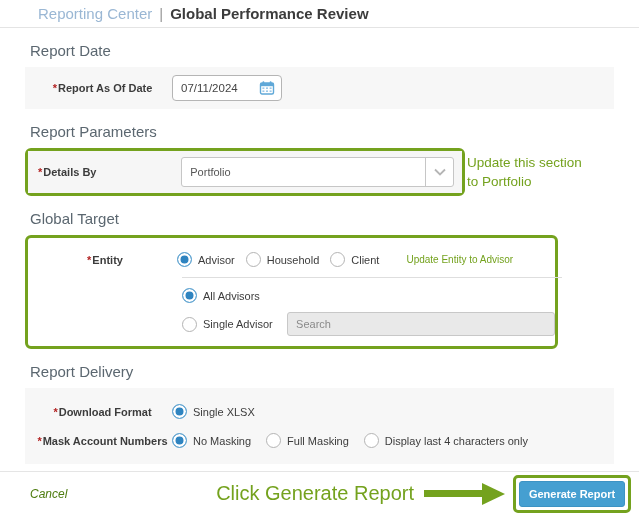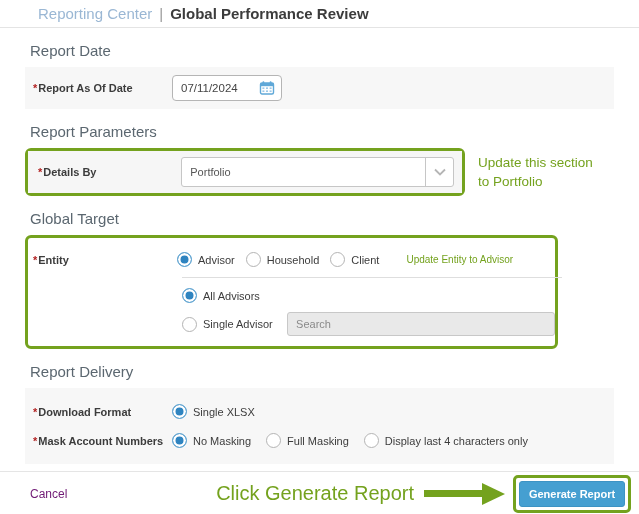--- a/index.html
+++ b/index.html
@@ -10,21 +10,21 @@
   
   .hdr { height:28px; display:flex; align-items:center; padding-left:38px; border-bottom:1px solid #e4e4e4; }
   .hdr .crumb { color:#9ab7d4; font-size:15px; }
   .hdr .sep { color:#9a9a9a; font-size:15px; margin:0 7px; }
   .hdr .ttl { color:#3c3c3c; font-size:15px; font-weight:700; }
 
   .sec-h { color:#5b6770; font-size:15px; margin:14px 0 8px 30px; }
 
   .band { margin-left:25px; width:589px; background:#f7f7f7; }
 
-  .row { display:flex; align-items:center; }
+  .row { display:flex; align-items:center;text-align:center; }
   .lbl { font-size:11px; font-weight:700; color:#3c3c3c; }
   .req { color:#b22222; font-size:11px; font-weight:700; margin-right:1px; vertical-align:top; }
 
   
   .band.date { padding:8px 0; }
   .band.date .lbl-cell { width:147px; padding-left:8px; }
   .date-input { width:110px; height:26px; background:#fff; border:1px solid #b5b5b5; border-radius:4px;
                 display:flex; align-items:center; justify-content:space-between; padding:0 6px 0 8px; }
   .date-input .val { font-size:11.5px; color:#444; }
 
@@ -34,21 +34,21 @@
 
   
   .params-wrap { display:flex; align-items:center; margin-left:25px; }
   .gbox.params { width:440px; }
   .gbox.params .inner { background:#f6f6f6; padding:6px 8px 6px 5px; display:flex; align-items:center; }
   .gbox.params .lbl-cell { width:150px; padding-left:5px; }
   .dropdown { width:276px; height:30px; background:#fff; border:1px solid #c6c6c6; border-radius:3px;
               display:flex; align-items:stretch; }
   .dropdown .dd-val { flex:1; display:flex; align-items:center; padding-left:8px; font-size:11px; color:#555; }
   .dropdown .dd-btn { width:28px; border-left:1px solid #c6c6c6; display:flex; align-items:center; justify-content:center; }
-  .note2 { font-size:13.5px; line-height:19px; margin-left:13px; }
+  .note2 { font-size:13.5px; line-height:19px; margin-left:2px; }
 
   
   .gbox.target { margin-left:25px; width:533px; background:#fff; padding:14px 0 10px 0; }
   .gbox.target .lbl-cell { width:149px; padding-left:5px; }
   .radio { width:15px; height:15px; border-radius:50%; border:1px solid #b4b4b4; background:#fff; flex:0 0 auto; }
   .radio.sel { border:1px solid #63a7d3; background:#2f84c0; box-shadow:inset 0 0 0 2.5px #fff; }
   .ropt { display:flex; align-items:center; font-size:11px; color:#3c3c3c; }
   .ropt .radio { margin-right:6px; }
   .entity-opts { display:flex; align-items:center; gap:11px; }
   .note1 { font-size:10px; margin-left:27px; white-space:nowrap; }
@@ -62,21 +62,21 @@
 
   
   .band.delivery { padding:9px 0; }
   .band.delivery .row { padding:7px 0; }
   .band.delivery .lbl-cell { width:147px; padding-left:8px; }
   .mask-opts { display:flex; align-items:center; gap:15px; }
 
   
   .footer { border-top:1px solid #e5e5e5; margin-top:7px; height:44px; display:flex; align-items:center;
             padding:0 8px 0 30px; }
-  .cancel { color:#701a75; font-size:12px; cursor:pointer; }
+  .cancel { color:#4d7c0f; font-size:12px; cursor:pointer;font-style:italic; }
   .foot-right { margin-left:auto; display:flex; align-items:center; }
   .foot-note { font-size:20px; margin-right:10px; }
   .arrow { display:flex; align-items:center; margin-right:8px; }
   .arrow .shaft { width:58px; height:7px; background:#74a21e; }
   .arrow .head { width:0; height:0; border-top:11px solid transparent; border-bottom:11px solid transparent;
                  border-left:23px solid #74a21e; }
   .gbox.btnbox { border-radius:5px; padding:3px; }
   .gen-btn { width:106px; height:26px; background:#459fd1; border:1px solid #3d93c4; border-radius:3px;
              color:#fff; font-size:11px; font-weight:700; display:flex; align-items:center; justify-content:center;
              cursor:pointer; font-family:inherit; }

